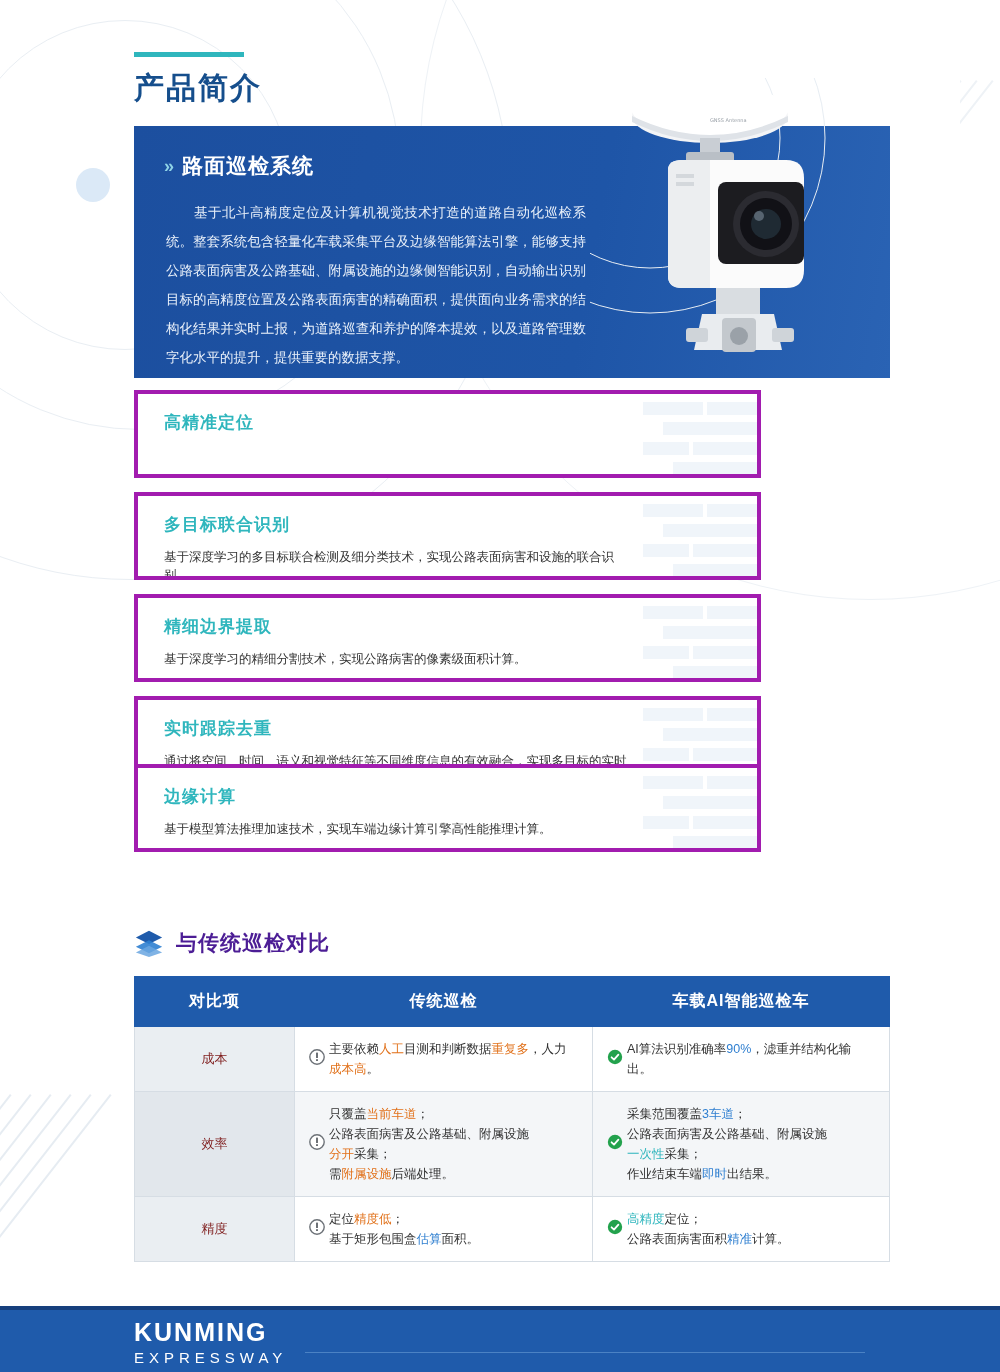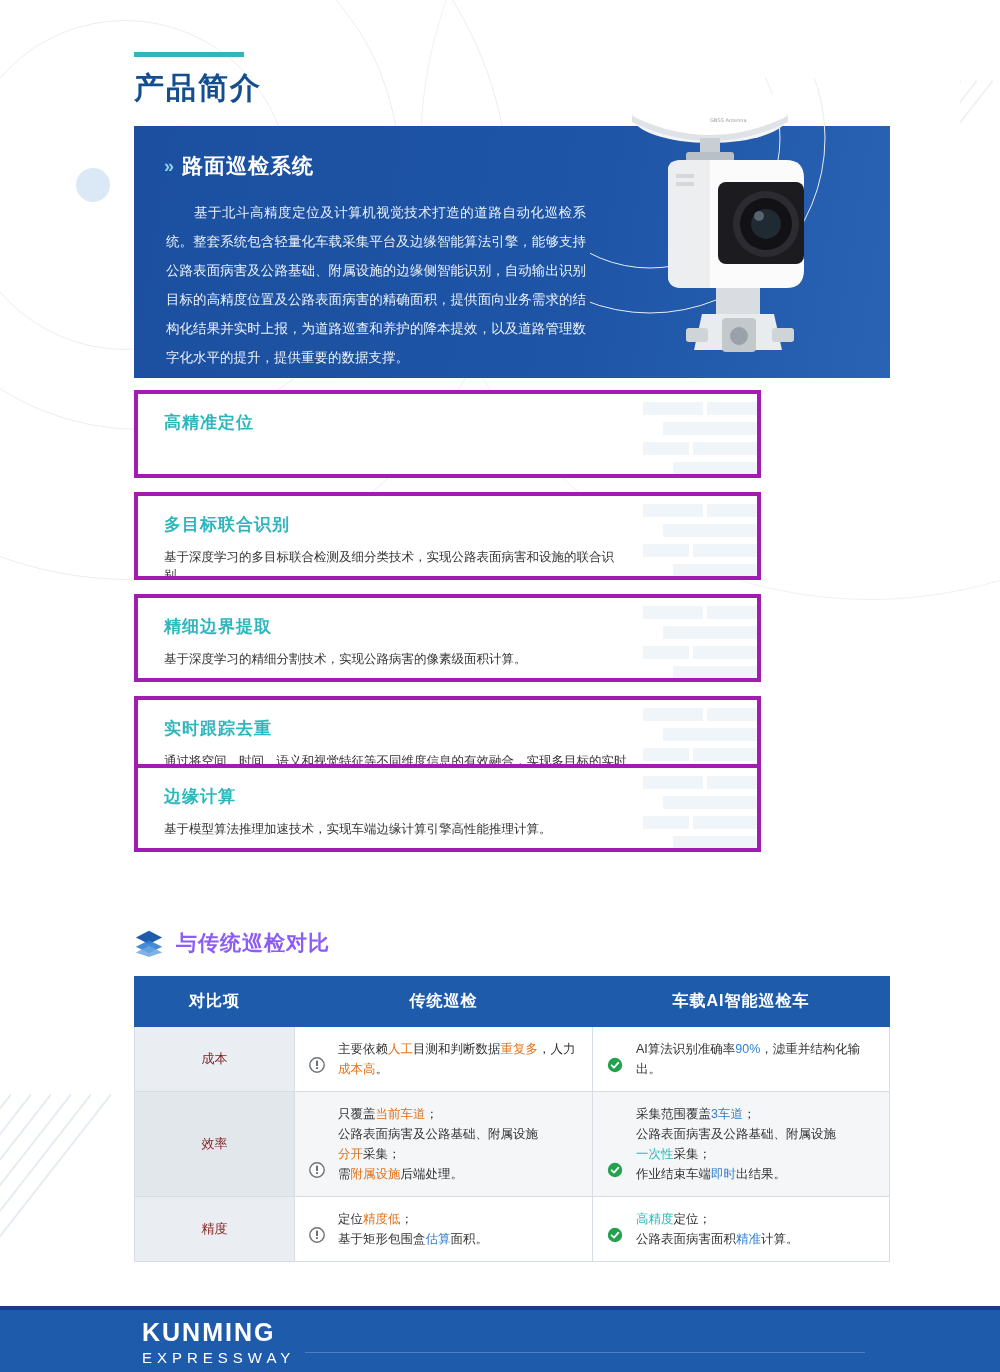--- a/index.html
+++ b/index.html
@@ -86,55 +86,55 @@
   .ghost b {
     position: absolute; display: block; background: #e4edf7; height: 13px;
   }
 
   
   .cmp-head {
     position: absolute; left: 134px; top: 928px;
     display: flex; align-items: center; gap: 12px;
   }
   .cmp-icon { width: 30px; height: 30px; position: relative; }
-  .cmp-title { font-size: 21px; font-weight: bold; color: #8b5cf6; letter-spacing: 1px; }
+  .cmp-title { font-size: 21px; font-weight: bold; color: #4c1d95; letter-spacing: 1px; }
 
   table.cmp {
     position: absolute; left: 134px; top: 976px;
     width: 756px; border-collapse: collapse; font-size: 12.5px;
   }
   table.cmp th {
     background: #1f5bab; color: #fff; font-size: 16px; font-weight: bold;
     height: 50px; border: 1px solid #1f5bab; letter-spacing: 1px;
   }
   table.cmp td {
     border: 1px solid #d6dde4; vertical-align: middle; padding: 12px 14px;
     line-height: 20px; color: #333;
   }
   table.cmp td.label {
     width: 160px; text-align: center; background: #eaeef2; font-size: 13px; color:#7f1d1d;
   }
   table.cmp tr.alt td.label { background: #e2e7ec; }
   table.cmp tr.alt td { background: #f4f6f8; }
-  .cell-flex { display: flex; gap: 13px; align-items: flex-end; }
+  .cell-flex { display: flex; gap: 4px; align-items: center; }
   .ico { flex: 0 0 16px; margin-top: 2px; }
   .hl-orange { color: #e1711a; }
   .hl-teal { color: #2fb6bd; }
   .hl-blue { color: #2f7fd0; }
 
   
   .footer {
     position: absolute; left: 0; bottom: 0; width: 1000px; height: 66px;
     background: #1f5bab;
   }
   .footer .line {
     position: absolute; left: 0; top: 0; width: 1000px; height: 4px; background:#163f7d;
   }
   .brand {
-    position: absolute; left: 134px; top: 12px; color: #fff; margin-left: 8px;
+    position: absolute; left: 134px; top: 12px; color: #fff;
   }
   .brand .k { font-size: 25px; font-weight: bold; letter-spacing: 2px; }
   .brand .e { font-size: 15px; letter-spacing: 5px; margin-top: 2px; }
   .footer-rule {
     position:absolute; left: 305px; top: 46px; width: 560px; height:1px; background:#4b82c4;
   }
 </style>
 </head>
 <body>
 

